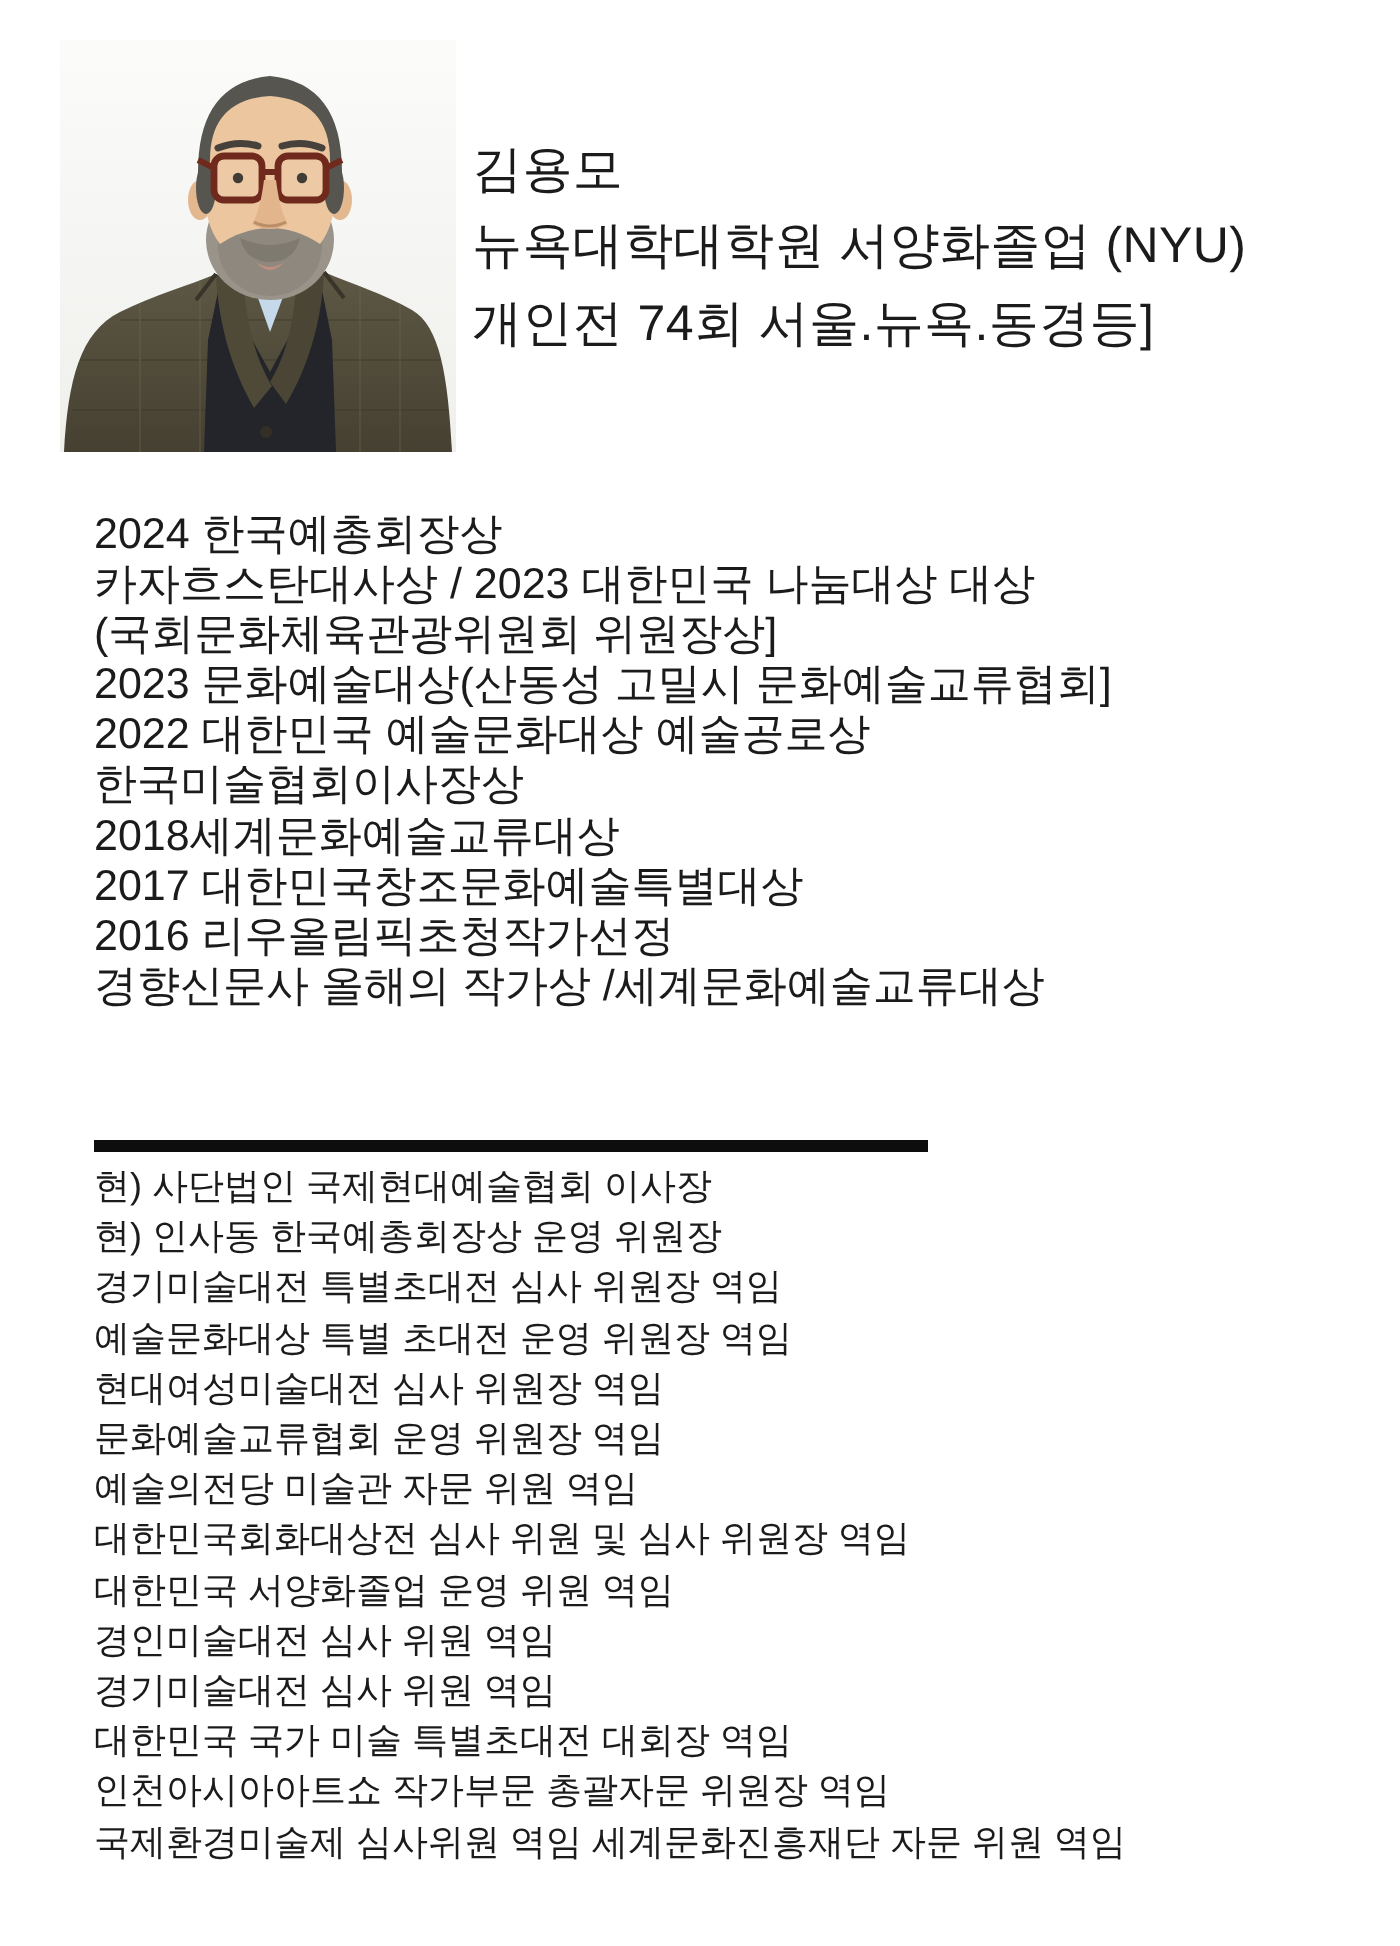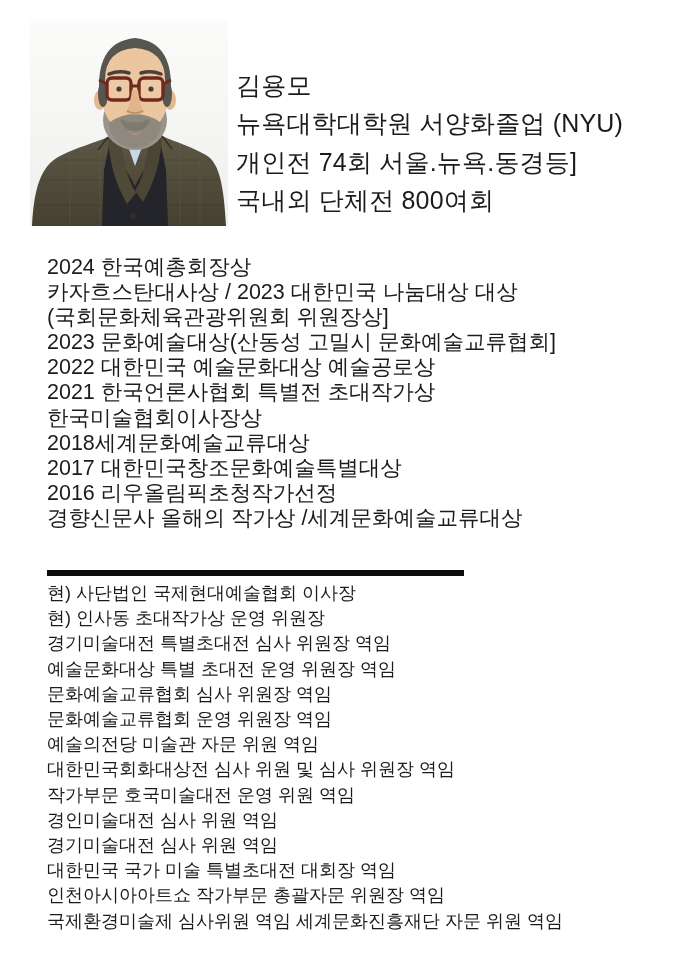--- a/index.html
+++ b/index.html
@@ -113,48 +113,46 @@
     <path d="M 90 99 Q 105 106 120 99 Q 117 111 105 111 Q 93 111 90 99 Z" fill="#7f7a70"></path>
     <path d="M 98 111 Q 105 116 112 111 Q 105 119 98 111 Z" fill="#c08f80"></path>
   </svg>
 </div>
 
 <div class="header-text">
   <div class="line">김용모</div>
   <div>
       <div class="line">뉴욕대학대학원 서양화졸업 (NYU)</div>
       <div class="line">개인전 74회 서울.뉴욕.동경등]</div>
-      <div class="line">국내외 단체전 800여회</div>
     </div>
 </div>
 
 <div class="awards">
     <div class="line">2024 한국예총회장상</div>
     <div class="line">카자흐스탄대사상 / 2023 대한민국 나눔대상 대상</div>
     <div class="line">(국회문화체육관광위원회 위원장상]</div>
     <div class="line">2023 문화예술대상(산동성 고밀시 문화예술교류협회]</div>
     <div class="line">2022 대한민국 예술문화대상 예술공로상</div>
-    <div class="line">2021 한국언론사협회 특별전 초대작가상</div>
     <div class="line">한국미술협회이사장상</div>
     <div class="line">2018세계문화예술교류대상</div>
     <div class="line">2017 대한민국창조문화예술특별대상</div>
     <div class="line">2016 리우올림픽초청작가선정</div>
     <div class="line">경향신문사 올해의 작가상 /세계문화예술교류대상</div>
   </div>
 
 <div class="divider"></div>
 
 <div class="positions">
     <div class="line">현) 사단법인 국제현대예술협회 이사장</div>
-    <div class="line">현) 인사동 초대작가상 운영 위원장</div>
+    <div class="line">현) 인사동 한국예총회장상 운영 위원장</div>
     <div class="line">경기미술대전 특별초대전 심사 위원장 역임</div>
     <div class="line">예술문화대상 특별 초대전 운영 위원장 역임</div>
-    <div class="line">문화예술교류협회 심사 위원장 역임</div>
+    <div class="line">현대여성미술대전 심사 위원장 역임</div>
     <div class="line">문화예술교류협회 운영 위원장 역임</div>
     <div class="line">예술의전당 미술관 자문 위원 역임</div>
     <div class="line">대한민국회화대상전 심사 위원 및 심사 위원장 역임</div>
-    <div class="line">작가부문 호국미술대전 운영 위원 역임</div>
+    <div class="line">대한민국 서양화졸업 운영 위원 역임</div>
     <div class="line">경인미술대전 심사 위원 역임</div>
     <div class="line">경기미술대전 심사 위원 역임</div>
     <div class="line">대한민국 국가 미술 특별초대전 대회장 역임</div>
     <div class="line">인천아시아아트쇼 작가부문 총괄자문 위원장 역임</div>
     <div class="line">국제환경미술제 심사위원 역임 세계문화진흥재단 자문 위원 역임</div>
   </div>
 
 </body></html>

